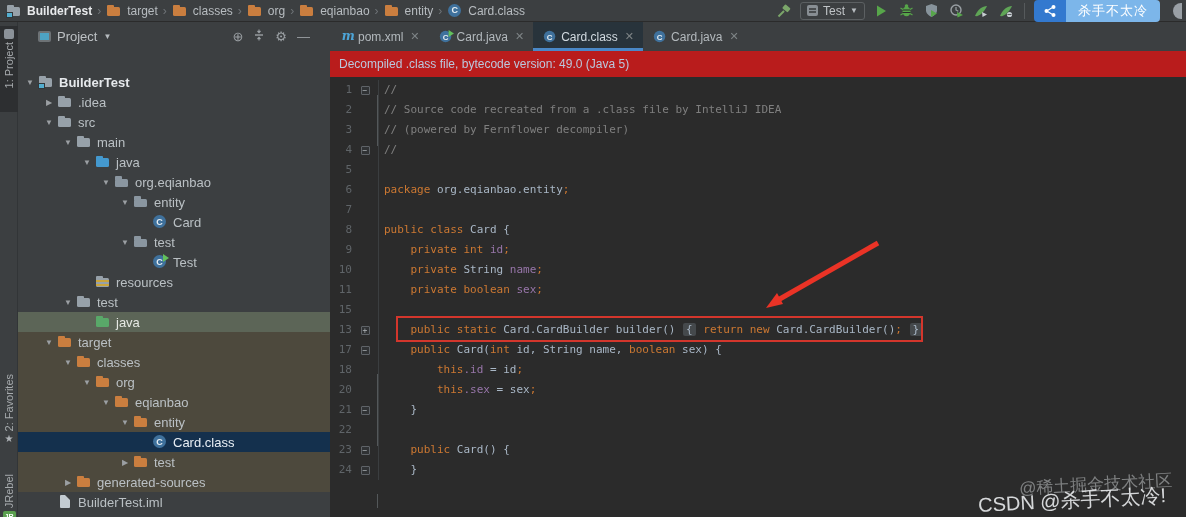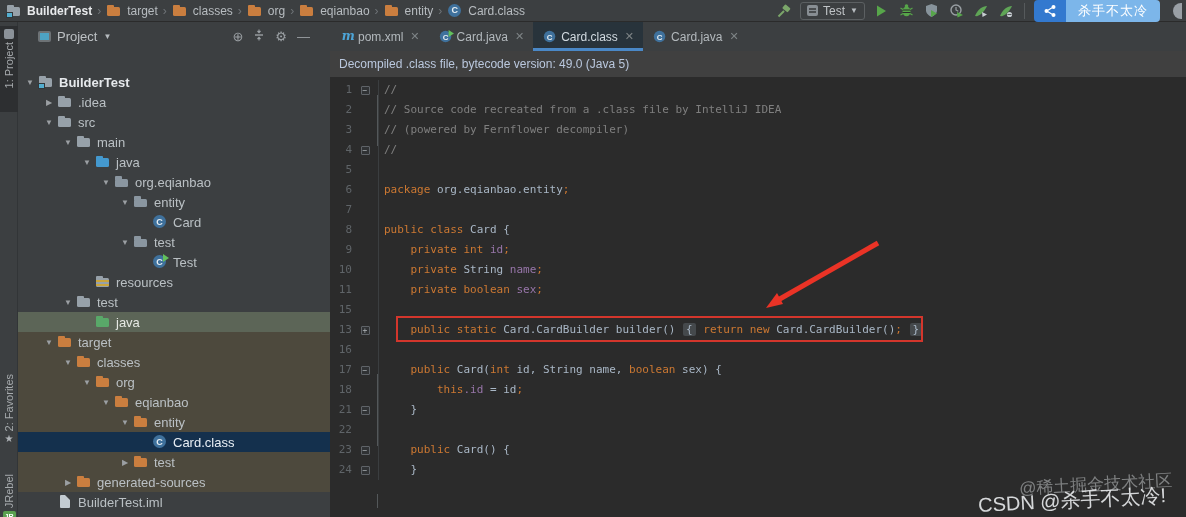--- a/index.html
+++ b/index.html
@@ -75,21 +75,21 @@
   .ic-file::before{content:"";position:absolute;right:2px;top:1px;border:3px solid #3c3f41;z-index:1;
     border-left-color:transparent;border-bottom-color:transparent}
 
   
   .editor{position:absolute;left:330px;top:22px;width:856px;height:495px;background:#2b2b2b}
   .tabs{height:29px;background:#3c3f41;display:flex;align-items:stretch}
   .tab{display:flex;align-items:center;padding:0 9px;font-size:12px;color:#b3b9bd;position:relative;cursor:default}
   .tab.active{background:#28333b;color:#d2dae0;box-shadow:inset 0 -3px 0 #4a88c7}
   .tab .ic{transform:scale(.88);margin-right:3px}
   .tab-close{color:#7e8486;font-size:11px;margin-left:7px}
-  .banner{height:26px;background:#404040;color:#bac8de;font-size:12px;display:flex;align-items:center;padding-left:9px}
+  .banner{height:26px;background:#b91c1c;color:#bac8de;font-size:12px;display:flex;align-items:center;padding-left:9px}
   .code-area{position:relative;height:440px;padding-top:3px;font-family:"DejaVu Sans Mono",monospace;font-size:11px;overflow:hidden}
   .crow{display:flex;height:20px;line-height:20px}
   .ln{width:22px;padding-left:8px;text-align:right;color:#5f6468;flex:none}
   .fslot{width:26px;flex:none;display:flex;align-items:center;justify-content:center}
   .fm{width:9px;height:9px;border:1px solid #5f6368;background:#303234;color:#b2b6ba;font-size:8px;
     line-height:7px;text-align:center;border-radius:1px}
   .ctext{border-left:1px solid #3b3e40;padding-left:5px;white-space:pre;flex:1}
   .cm{color:#7f7f7f}.kw{color:#cc7832}.pl{color:#a9b7c6}.fl{color:#9876aa}.sc{color:#cc7832}
   .chip{color:#a9b7c6;background:#45494c;border-radius:2px;padding:0 3px;margin:0 1px}
   .guide{position:absolute;width:1px;background:#54585a;left:47px}
@@ -459,35 +459,35 @@
           <span class="ctext"></span>
         </div>
         <div class="crow">
           <span class="ln">13</span>
           <span class="fslot">
             <span class="fm">+</span>
           </span>
           <span class="ctext"><span class="pl">    </span><span class="kw">public static</span><span class="pl"> Card.CardBuilder builder() </span><span class="chip">{</span><span class="pl"> </span><span class="kw">return new</span><span class="pl"> Card.CardBuilder()</span><span class="sc">;</span><span class="pl"> </span><span class="chip">}</span></span>
         </div>
         <div class="crow">
-          <span class="ln">16</span>
-          <span class="fslot"></span>
-          <span class="ctext"></span>
-        </div>
-        <div class="crow">
           <span class="ln">17</span>
           <span class="fslot">
             <span class="fm">−</span>
           </span>
           <span class="ctext"><span class="pl">    </span><span class="kw">public</span><span class="pl"> Card(</span><span class="kw">int</span><span class="pl"> id, String name, </span><span class="kw">boolean</span><span class="pl"> sex) {</span></span>
         </div>
         <div class="crow">
           <span class="ln">18</span>
           <span class="fslot"></span>
           <span class="ctext"><span class="pl">        </span><span class="kw">this</span><span class="fl">.id</span><span class="pl"> = id</span><span class="sc">;</span></span>
+        </div>
+        <div class="crow">
+          <span class="ln">20</span>
+          <span class="fslot"></span>
+          <span class="ctext"><span class="pl">        </span><span class="kw">this</span><span class="fl">.sex</span><span class="pl"> = sex</span><span class="sc">;</span></span>
         </div>
         <div class="crow">
           <span class="ln">21</span>
           <span class="fslot">
             <span class="fm">−</span>
           </span>
           <span class="ctext"><span class="pl">    }</span></span>
         </div>
         <div class="crow">
           <span class="ln">22</span>

